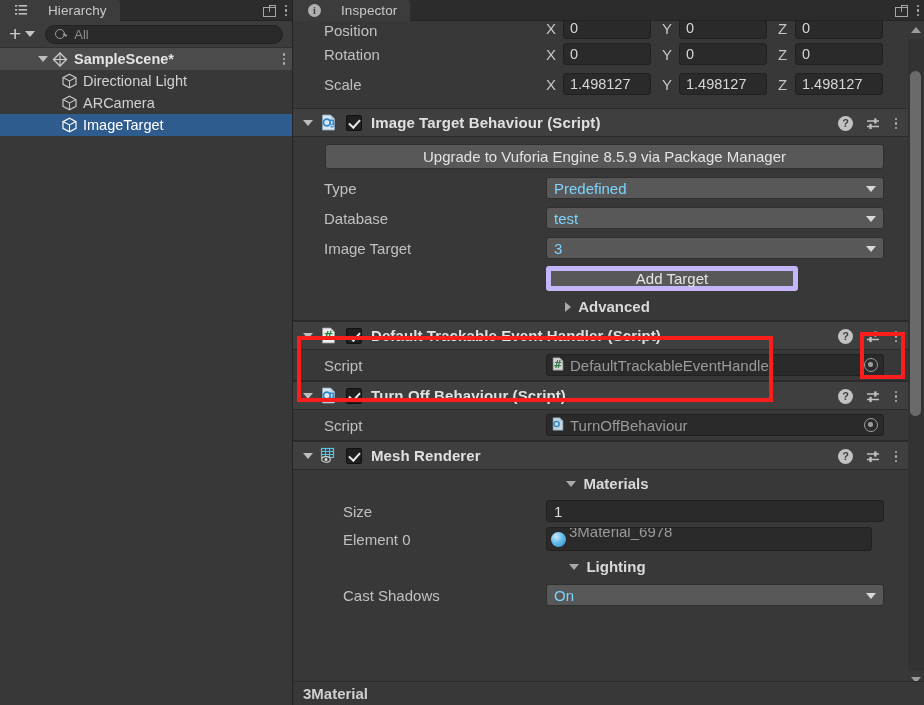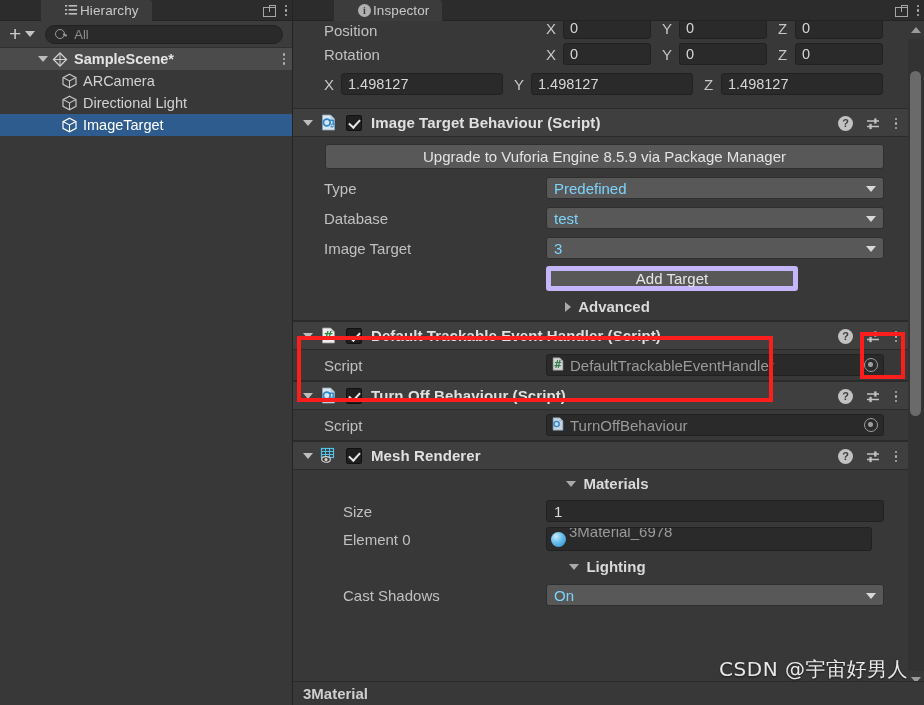--- a/index.html
+++ b/index.html
@@ -17,27 +17,26 @@
     position: absolute; left: 0; top: 0; width: 293px; height: 705px;
     background: #383838;
     border-right: 1px solid #232323;
   }
   .h-tabbar {
     position: relative; height: 21px; background: #2c2c2c;
     border-bottom: 1px solid #232323;
   }
   .tab {
     position: absolute; left: 0; top: 0; height: 21px;
-    display: flex; align-items: center; gap: 2px;
-    padding: 0 13px 0 24px;
+    display: flex; align-items: center; gap: 20px;
+    padding: 0 13px 0 15px;
     background: #3c3c3c;
     border-top-right-radius: 3px;
     font-size: 13.5px; color: #c9c9c9;
     letter-spacing: 0.1px;
-    margin-left: 41px;
   }
   .tab .tab-ico { display: inline-block; width: 13px; height: 13px; }
   .tab-right-icons {
     position: absolute; right: 4px; top: 0; height: 21px;
     display: flex; align-items: center; gap: 8px;
   }
   .ico-lock {
     width: 13px; height: 12px; position: relative;
   }
   .ico-lock::before {
@@ -322,32 +321,32 @@
     </div>
 
     <div class="h-row">
       <span style="width:61px"></span>
       <span class="ico-cube">
         <svg width="17" height="16" viewBox="0 0 17 16">
           <path d="M8.5 1.2 L15 4.6 L15 11.4 L8.5 14.8 L2 11.4 L2 4.6 Z" fill="none" stroke="#c3c3c3" stroke-width="1.2"></path>
           <path d="M2 4.6 L8.5 8 L15 4.6 M8.5 8 L8.5 14.8" fill="none" stroke="#c3c3c3" stroke-width="1.1"></path>
         </svg>
       </span>
-      <span>ARCamera</span>
+      <span>Directional Light</span>
     </div>
 
     <div class="h-row">
       <span style="width:61px"></span>
       <span class="ico-cube">
         <svg width="17" height="16" viewBox="0 0 17 16">
           <path d="M8.5 1.2 L15 4.6 L15 11.4 L8.5 14.8 L2 11.4 L2 4.6 Z" fill="none" stroke="#c3c3c3" stroke-width="1.2"></path>
           <path d="M2 4.6 L8.5 8 L15 4.6 M8.5 8 L8.5 14.8" fill="none" stroke="#c3c3c3" stroke-width="1.1"></path>
         </svg>
       </span>
-      <span>Directional Light</span>
+      <span>ARCamera</span>
     </div>
 
     <div class="h-row selected">
       <span style="width:61px"></span>
       <span class="ico-cube">
         <svg width="17" height="16" viewBox="0 0 17 16">
           <path d="M8.5 1.2 L15 4.6 L15 11.4 L8.5 14.8 L2 11.4 L2 4.6 Z" fill="none" stroke="#ffffff" stroke-width="1.2"></path>
           <path d="M2 4.6 L8.5 8 L15 4.6 M8.5 8 L8.5 14.8" fill="none" stroke="#ffffff" stroke-width="1.1"></path>
         </svg>
       </span>
@@ -394,20 +393,21 @@
             <span class="vec-axis">X</span>
             <span class="vec-input">0</span>
             <span class="vec-axis">Y</span>
             <span class="vec-input">0</span>
             <span class="vec-axis">Z</span>
             <span class="vec-input">0</span>
           </span>
         </div>
 
         <div class="prop-row">
+          <span class="prop-label">Scale</span>
           <span class="vec3">
             <span class="vec-axis">X</span>
             <span class="vec-input">1.498127</span>
             <span class="vec-axis">Y</span>
             <span class="vec-input">1.498127</span>
             <span class="vec-axis">Z</span>
             <span class="vec-input">1.498127</span>
           </span>
         </div>
 
@@ -651,15 +651,14 @@
     </div>
 
     <div class="bottom-bar" style="left:0;">
       <span class="bb-label">3Material</span>
     </div>
   </div>
 
   <div class="redbox" style="left:297px; top:336px; width:476px; height:66px;"></div>
   <div class="redbox" style="left:860px; top:332px; width:45px; height:47px;"></div>
 
-  <div class="watermark">CSDN @宇宙好男人</div>
 
 </div>
 
 </body></html>

